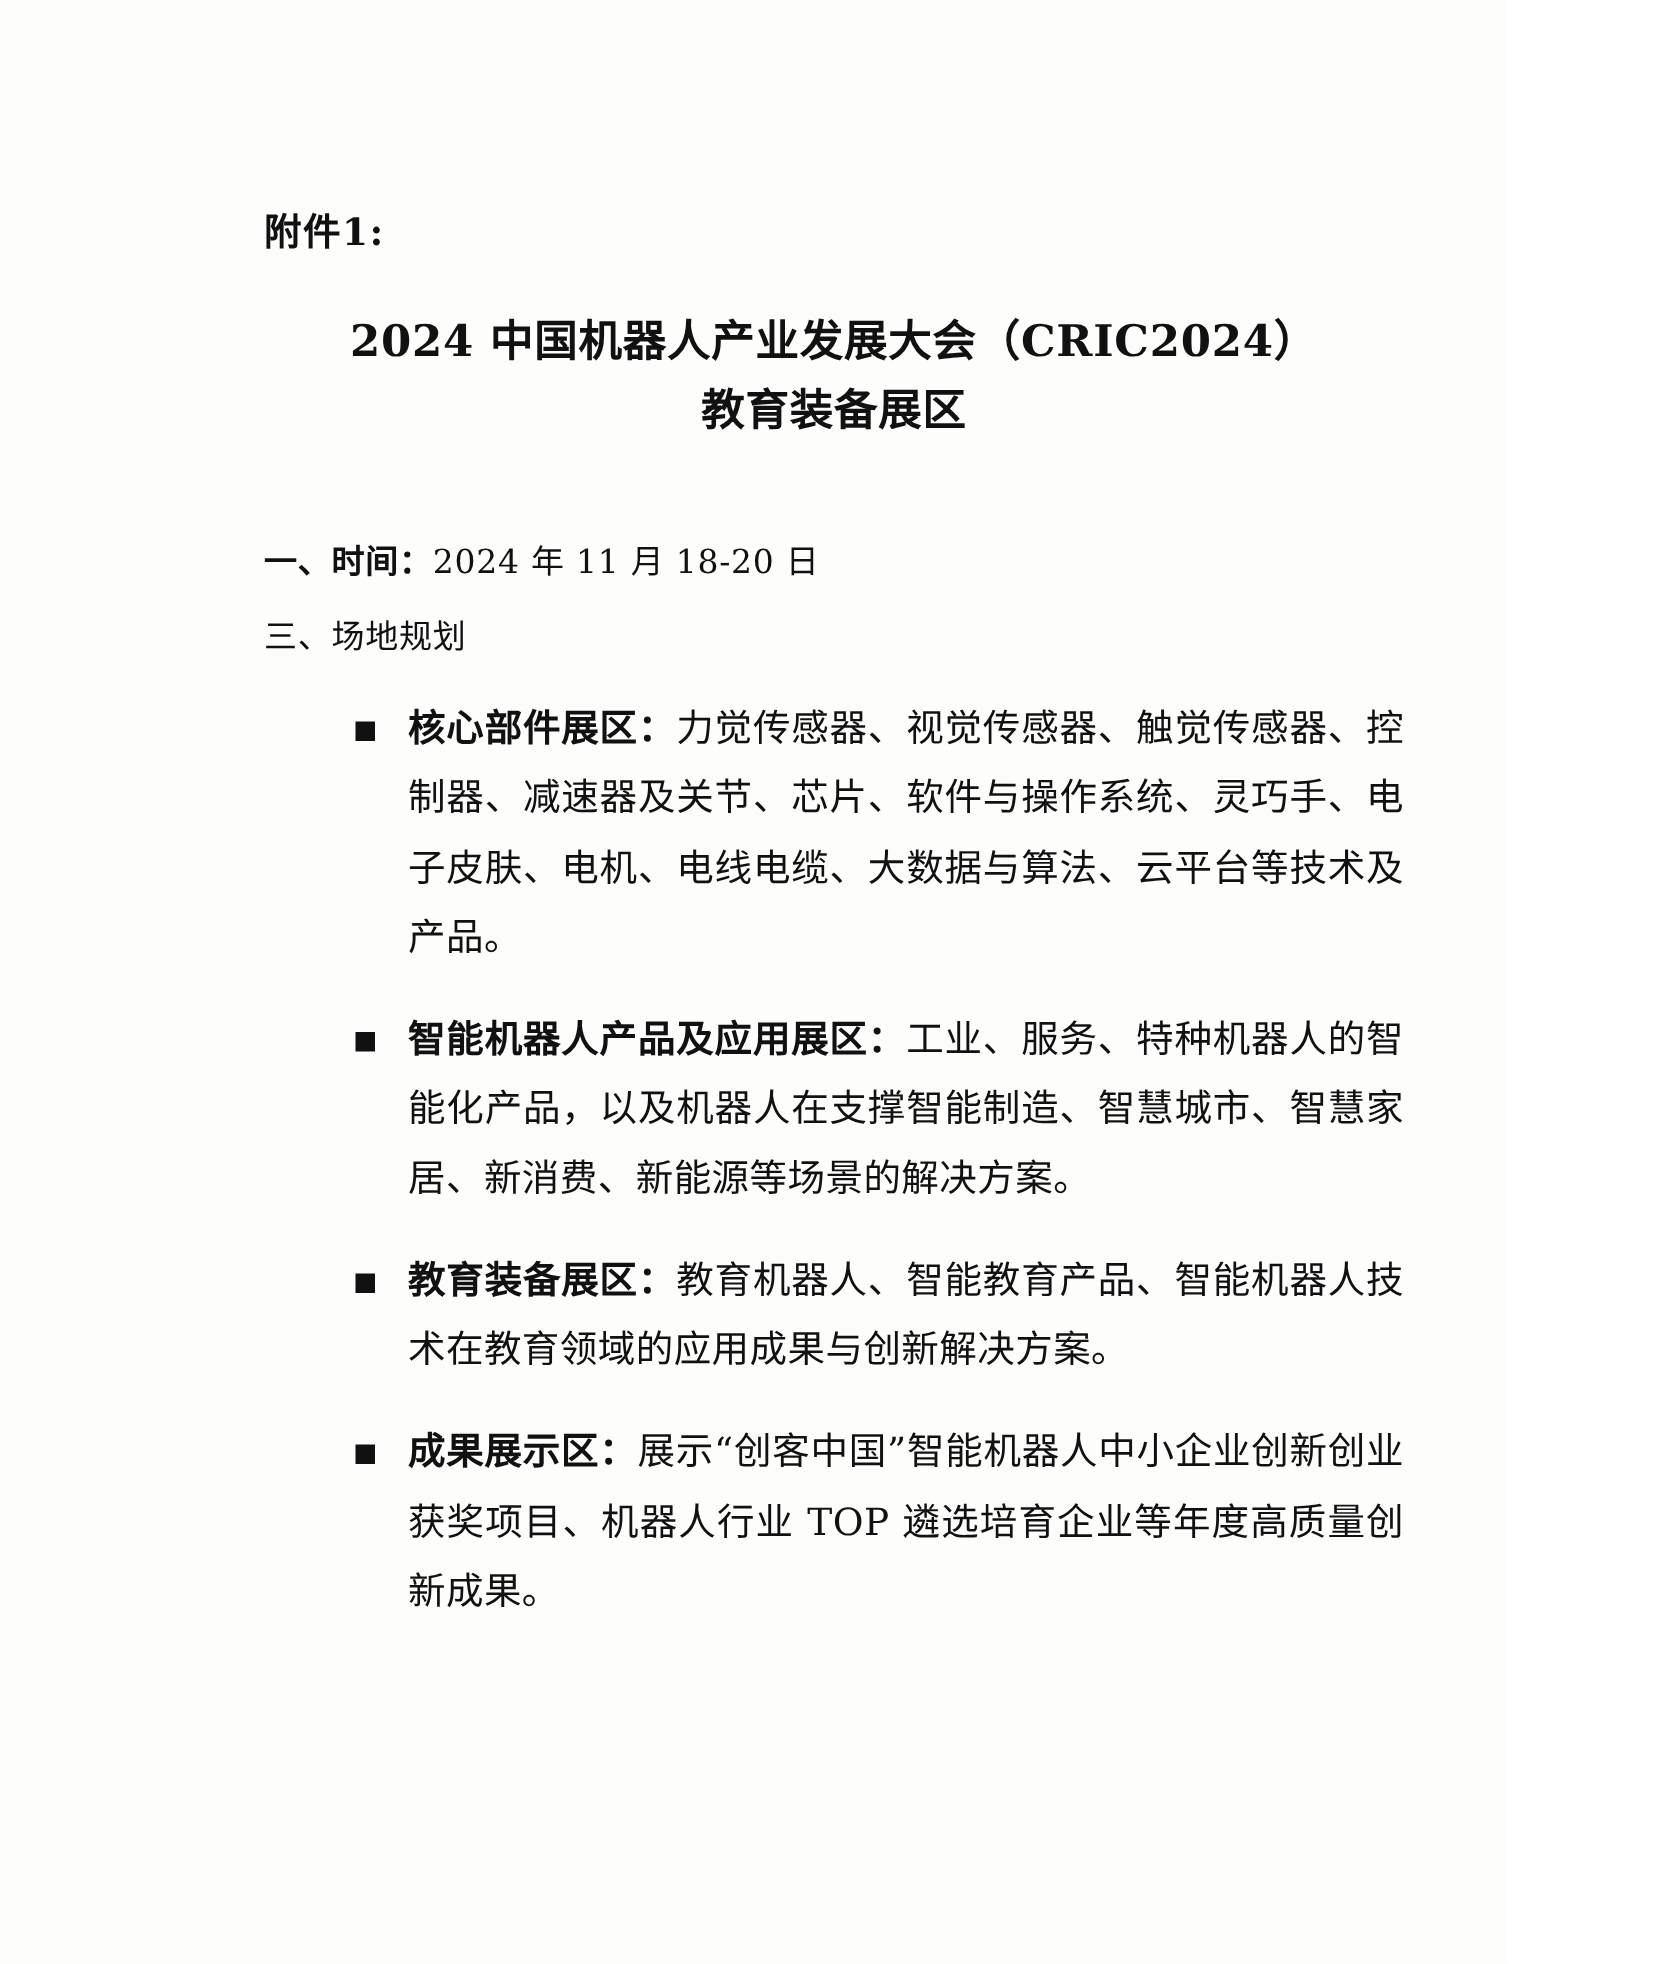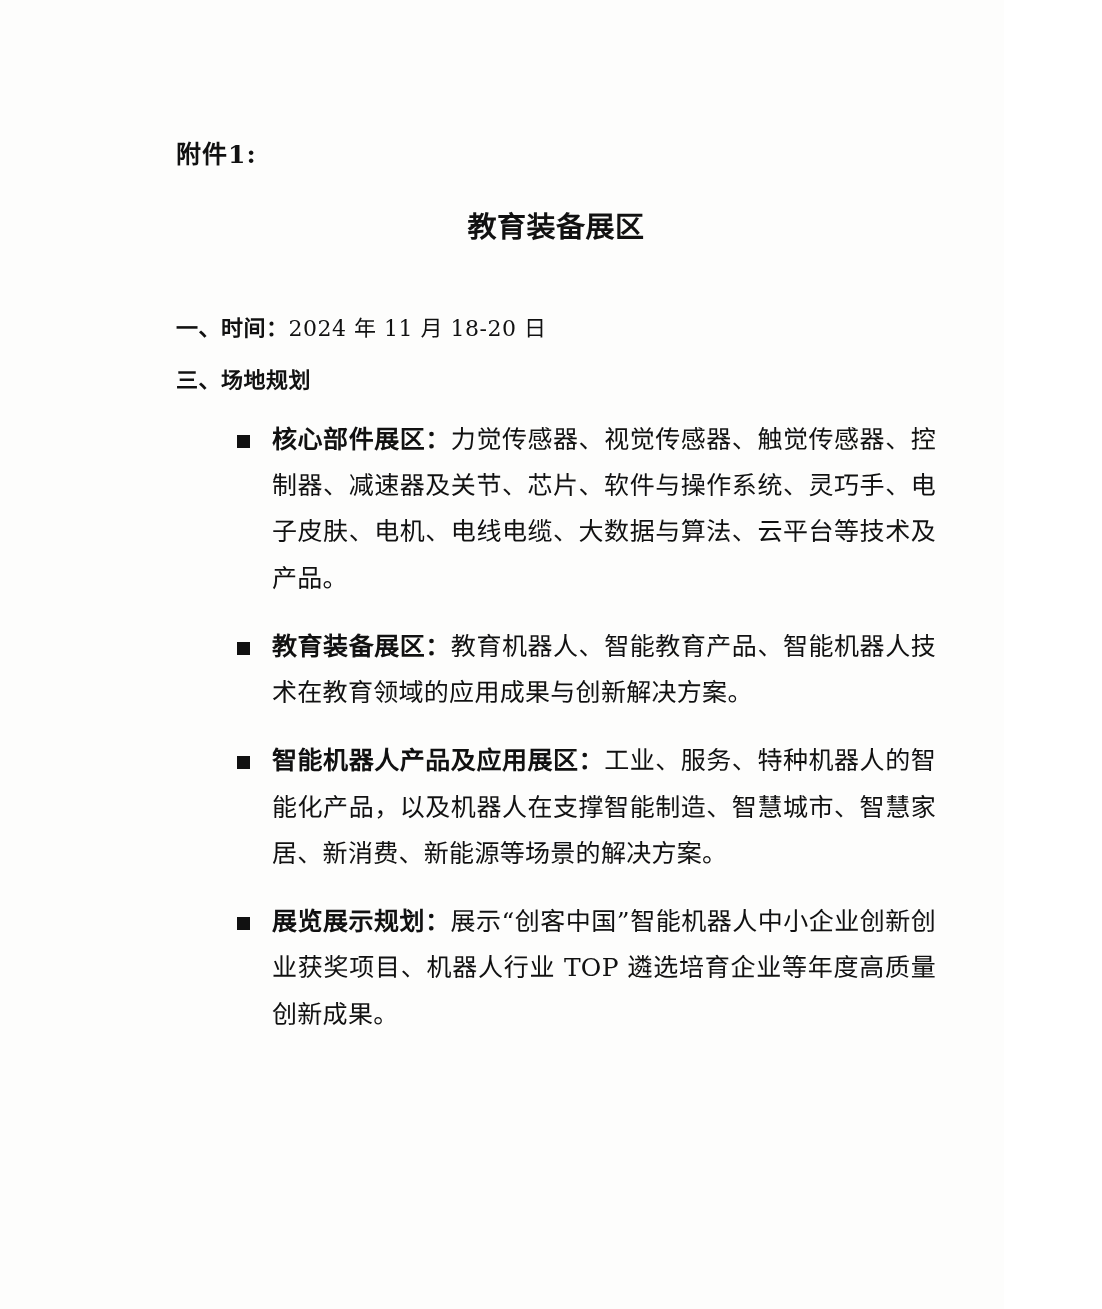--- a/index.html
+++ b/index.html
@@ -54,21 +54,21 @@
     text-align: justify;
     letter-spacing: 0.5px;
   }
   .section-heading {
     font-weight: 700;
   }
   .section-body {
     font-weight: 400;
   }
   .section.plan-heading {
-    font-weight: 700;
+    font-weight: 400;
     margin-top: 10px;
     margin-bottom: 16px;
   }
   ul.bullets {
     list-style: none;
     margin: 0;
     padding: 0;
   }
   ul.bullets > li {
     position: relative;
@@ -101,45 +101,46 @@
 </style>
 </head>
 <body>
 
 <div class="page">
   <div class="content">
 
     <div class="attachment-label">附件1:</div>
 
     <div class="doc-title">
+      <span class="line1">2024 中国机器人产业发展大会（CRIC2024）</span>
       <span class="line2">教育装备展区</span>
     </div>
 
     <p class="section">
       <span class="section-heading">一、时间：</span><span class="section-body">2024 年 11 月 18-20 日</span>
     </p>
 
 
     <p class="section plan-heading">三、场地规划</p>
 
     <div class="bullets-wrap">
       <ul class="bullets">
         <li>
           <span class="sq"></span>
           <span class="zone-name">核心部件展区：</span><span class="zone-desc">力觉传感器、视觉传感器、触觉传感器、控制器、减速器及关节、芯片、软件与操作系统、灵巧手、电子皮肤、电机、电线电缆、大数据与算法、云平台等技术及产品。</span>
         </li>
         <li>
           <span class="sq"></span>
+          <span class="zone-name">智能机器人产品及应用展区：</span><span class="zone-desc">工业、服务、特种机器人的智能化产品，以及机器人在支撑智能制造、智慧城市、智慧家居、新消费、新能源等场景的解决方案。</span>
+        </li>
+        <li>
+          <span class="sq"></span>
           <span class="zone-name">教育装备展区：</span><span class="zone-desc">教育机器人、智能教育产品、智能机器人技术在教育领域的应用成果与创新解决方案。</span>
         </li>
         <li>
           <span class="sq"></span>
-          <span class="zone-name">智能机器人产品及应用展区：</span><span class="zone-desc">工业、服务、特种机器人的智能化产品，以及机器人在支撑智能制造、智慧城市、智慧家居、新消费、新能源等场景的解决方案。</span>
-        </li>
-        <li>
-          <span class="sq"></span>
-          <span class="zone-name">展览展示规划：</span><span class="zone-desc">展示“创客中国”智能机器人中小企业创新创业获奖项目、机器人行业 TOP 遴选培育企业等年度高质量创新成果。</span>
+          <span class="zone-name">成果展示区：</span><span class="zone-desc">展示“创客中国”智能机器人中小企业创新创业获奖项目、机器人行业 TOP 遴选培育企业等年度高质量创新成果。</span>
         </li>
       </ul>
     </div>
 
   </div>
 </div>
 
 </body></html>

